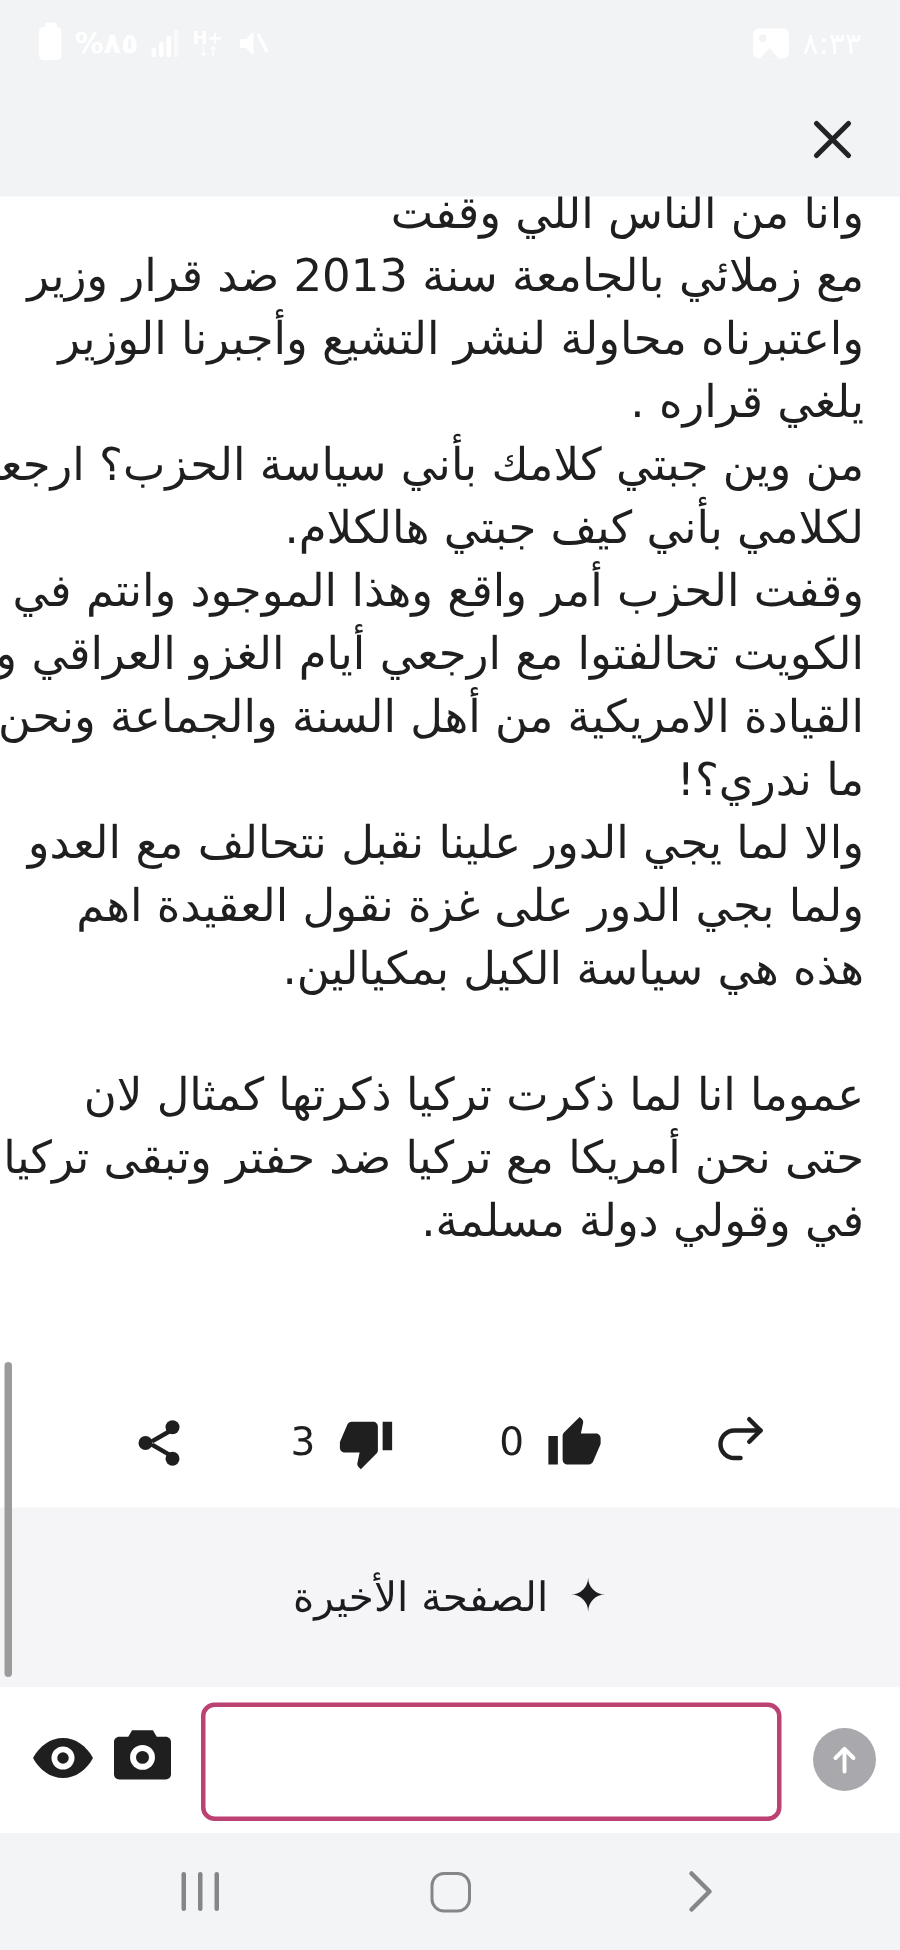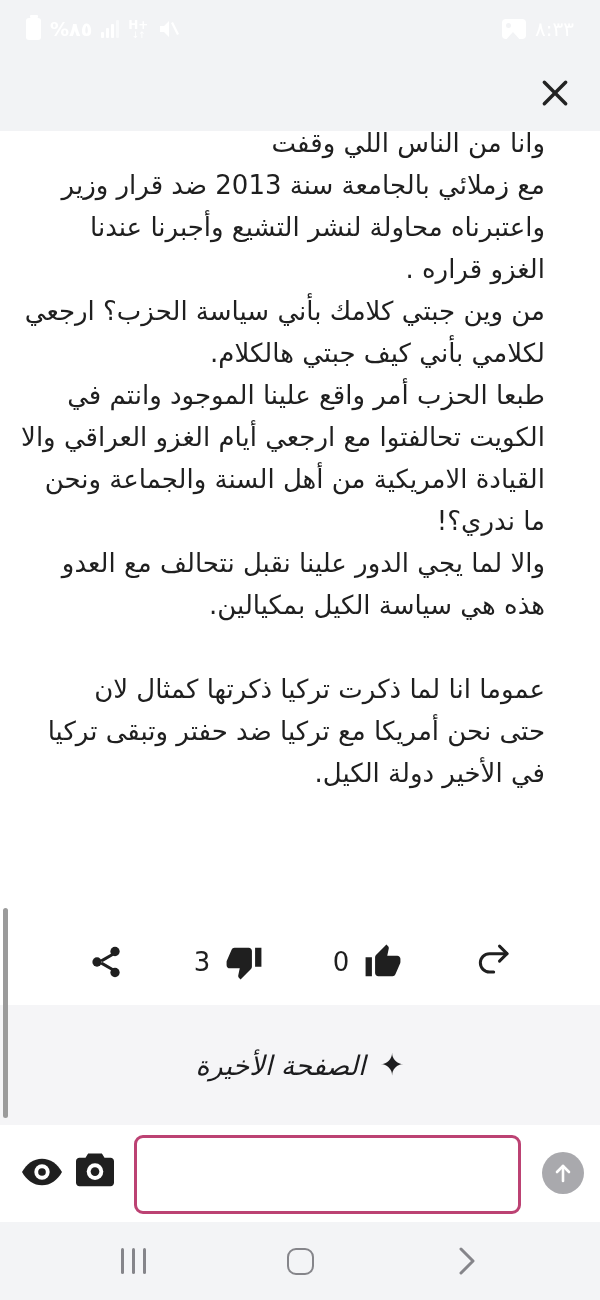--- a/index.html
+++ b/index.html
@@ -30,36 +30,36 @@
   .gallery:before { content:""; position:absolute; top:4px; left:4px; width:5px; height:5px;
                     border-radius:50%; background:#f2f3f5; }
   .gallery:after { content:""; position:absolute; bottom:-3px; left:2px; width:0; height:0;
                    border-left:9px solid transparent; border-right:9px solid transparent;
                    border-bottom:10px solid #f2f3f5; }
   .close-btn { position:absolute; top:74px; right:26px; width:38px; height:38px;
                display:flex; align-items:center; justify-content:center; cursor:pointer; }
 
   
   .post { position:absolute; top:122px; left:0; width:600px; z-index:1; }
-  .pline { direction:rtl; text-align:right; padding:0 55px; height:42px; line-height:42px;
-           font-size:26px; color:#1f1f1f; white-space:nowrap; }
+  .pline { direction:rtl; text-align:right; padding:0 24px; height:42px; line-height:42px;
+           font-size:30px; color:#1f1f1f; white-space:nowrap; }
 
   
   .actions { position:absolute; top:926px; left:0; width:600px; height:72px;
              display:flex; align-items:center; justify-content:space-between;
              padding:0 88px; z-index:1; }
   .act { display:flex; align-items:center; gap:15px; cursor:pointer; }
   .count { font-size:26px; color:#1f1f1f; }
 
   
   .pagebar { position:absolute; top:1005px; left:0; width:600px; height:120px;
              background:#f5f5f7; display:flex; align-items:center; justify-content:center;
              gap:14px; direction:rtl; cursor:pointer; z-index:2; }
   .pagebar .star { font-size:30px; color:#1c1c1e; line-height:1; }
-  .pagebar .lbl { font-size:27px; color:#1c1c1e;font-style:italic; }
+  .pagebar .lbl { font-size:27px; color:#1c1c1e; }
 
   
   .composer { position:absolute; top:1125px; left:0; width:600px; height:97px;
               background:#ffffff; z-index:2; }
   .icon-eye { position:absolute; left:22px; top:32px; }
   .icon-cam { position:absolute; left:74px; top:25px; }
   .msg-input { position:absolute; left:134px; top:10px; width:387px; height:79px;
                border:3px solid #bc4273; border-radius:9px; background:#fff;
                font-size:24px; padding:8px 14px; direction:rtl; outline:none;
                font-family:"DejaVu Sans", sans-serif; }
@@ -82,34 +82,35 @@
                background:#9b9b9b; border-radius:3px; z-index:6; cursor:grab; }
 </style>
 </head>
 <body>
 
 <div class="screen">
 
   <div class="post">
     <div class="pline">وانا من الناس اللي وقفت</div>
     <div class="pline">مع زملائي بالجامعة سنة 2013 ضد قرار وزير</div>
-    <div class="pline">واعتبرناه محاولة لنشر التشيع وأجبرنا عندنا</div>
-    <div class="pline">الغزو قراره .</div>
+    <div class="pline">واعتبرناه محاولة لنشر التشيع وأجبرنا الوزير</div>
+    <div class="pline">يلغي قراره .</div>
     <div class="pline">من وين جبتي كلامك بأني سياسة الحزب؟ ارجعي</div>
     <div class="pline">لكلامي بأني كيف جبتي هالكلام.</div>
-    <div class="pline">طبعا الحزب أمر واقع علينا الموجود وانتم في</div>
+    <div class="pline">وقفت الحزب أمر واقع وهذا الموجود وانتم في</div>
     <div class="pline">الكويت تحالفتوا مع ارجعي أيام الغزو العراقي والا</div>
     <div class="pline">القيادة الامريكية من أهل السنة والجماعة ونحن</div>
     <div class="pline">ما ندري؟!</div>
     <div class="pline">والا لما يجي الدور علينا نقبل نتحالف مع العدو</div>
+    <div class="pline">ولما بجي الدور على غزة نقول العقيدة اهم</div>
     <div class="pline">هذه هي سياسة الكيل بمكيالين.</div>
     <div class="pline"></div>
     <div class="pline">عموما انا لما ذكرت تركيا ذكرتها كمثال لان</div>
     <div class="pline">حتى نحن أمريكا مع تركيا ضد حفتر وتبقى تركيا</div>
-    <div class="pline">في الأخير دولة الكيل.</div>
+    <div class="pline">في وقولي دولة مسلمة.</div>
   </div>
 
   <div class="actions">
     <div class="act">
       <svg width="36" height="36" viewBox="0 0 24 24" fill="#1f1f1f">
         <circle cx="18" cy="5" r="3.1"></circle>
           <circle cx="6" cy="12" r="3.1"></circle>
           <circle cx="18" cy="19" r="3.1"></circle>
         <path d="M7.6 10.9l8.8-5.1 1 1.7-8.8 5.1zM7.6 13.1l8.8 5.1 1-1.7-8.8-5.1z"></path>
       </svg>

